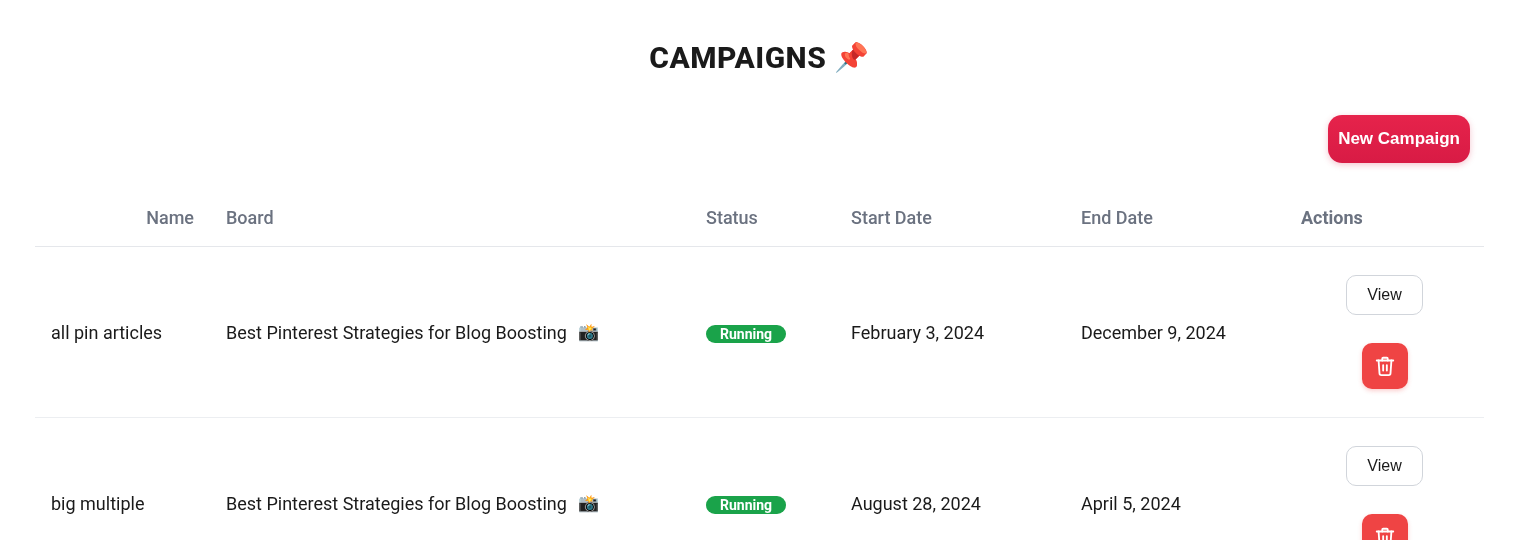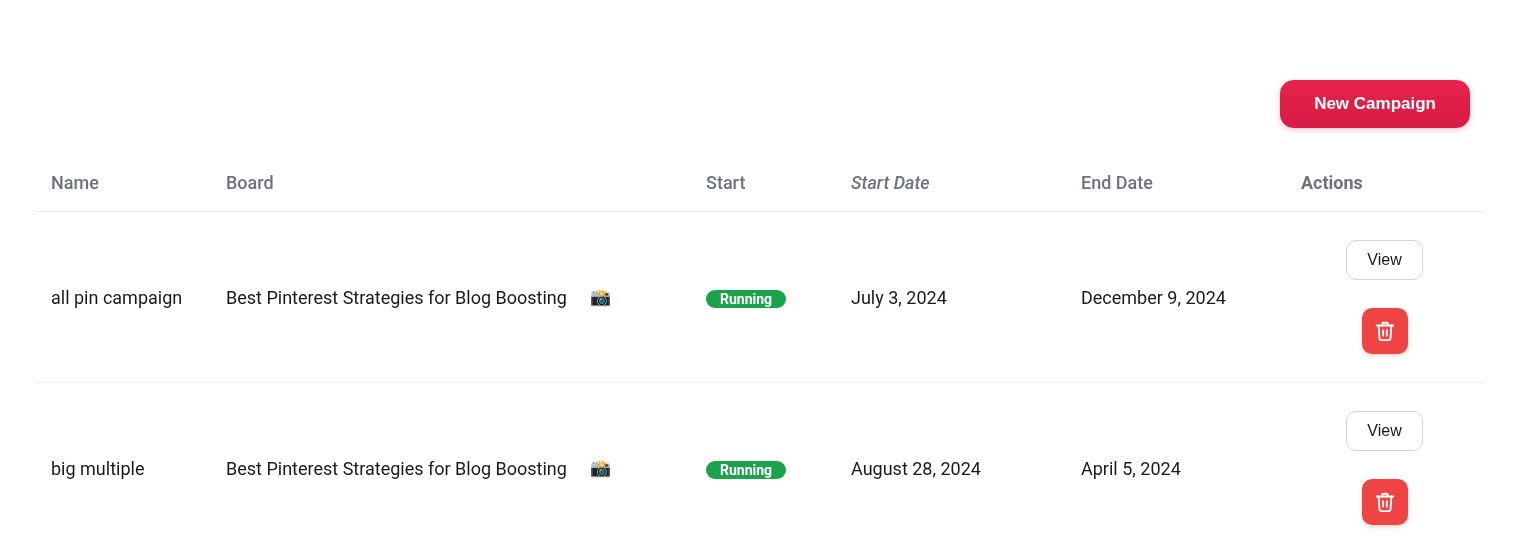--- a/index.html
+++ b/index.html
@@ -47,21 +47,21 @@
     margin-bottom: 30px;
     padding-right: 14px;
   }
   .btn-primary {
     background: linear-gradient(180deg, #e6234b 0%, #d81b45 100%);
     color: #ffffff;
     font-size: 17px;
     font-weight: 600;
     border: none;
     border-radius: 14px;
-    padding: 14px 34px;
+    padding: 14px 10px;
     cursor: pointer;
     box-shadow: 0 2px 6px rgba(216,27,69,0.25);
   }
   table {
     width: 100%;
     border-collapse: collapse;
   }
   thead th {
     text-align: left;
     font-size: 18px;
@@ -70,27 +70,27 @@
     padding: 14px 16px 18px 16px;
     border-bottom: 1px solid #e5e7eb;
   }
   tbody td {
     padding: 28px 16px;
     border-bottom: 1px solid #eceef1;
     font-size: 18px;
     color: #1a1a1a;
     vertical-align: middle;
   }
-  .col-name   { width: 175px; }
+  .col-name   { width: 175px; text-align: right; }
   .col-board  { width: 480px; }
   .col-status { width: 145px; }
-  .col-start  { width: 230px; font-style: italic; }
+  .col-start  { width: 230px; }
   .col-end    { width: 220px; }
   .col-actions{ width: auto; font-weight: bold; }
-  .board-cell { display: flex; align-items: center; gap: 24px; }
+  .board-cell { display: flex; align-items: center; gap: 12px; }
   .badge {
     display: inline-block;
     background: #1aa34a;
     color: #ffffff;
     font-size: 14px;
     font-weight: 700;
     padding: 1px 14px;
     border-radius: 999px;
   }
   .actions-cell {
@@ -123,50 +123,54 @@
   }
   .btn-delete svg { width: 22px; height: 22px; stroke: #ffffff; }
   .camera-emoji { font-size: 17px; }
 </style>
 </head>
 <body>
 
 <div class="container">
 
   <div class="header">
+    <h1 class="title">
+      <span>CAMPAIGNS</span>
+      <span class="title-icon">📌</span>
+    </h1>
   </div>
 
   <div class="toolbar">
     <button class="btn-primary">New Campaign</button>
   </div>
 
   <table>
     <thead>
       <tr>
         <th class="col-name">Name</th>
         <th class="col-board">Board</th>
-        <th class="col-status">Start</th>
+        <th class="col-status">Status</th>
         <th class="col-start">Start Date</th>
         <th class="col-end">End Date</th>
         <th class="col-actions">Actions</th>
       </tr>
     </thead>
     <tbody>
       <tr>
-        <td>all pin campaign</td>
+        <td>all pin articles</td>
         <td>
           <div class="board-cell">
             <span>Best Pinterest Strategies for Blog Boosting</span>
             <span class="camera-emoji">📸</span>
           </div>
         </td>
         <td>
           <span class="badge">Running</span>
         </td>
-        <td>July 3, 2024</td>
+        <td>February 3, 2024</td>
         <td>December 9, 2024</td>
         <td>
           <div class="actions-cell">
             <button class="btn-view">View</button>
             <button class="btn-delete">
               <svg viewBox="0 0 24 24" fill="none" stroke-width="2" stroke-linecap="round" stroke-linejoin="round">
                 <polyline points="3 6 5 6 21 6"></polyline>
                 <path d="M19 6l-1 14a2 2 0 0 1-2 2H8a2 2 0 0 1-2-2L5 6"></path>
                 <path d="M10 11v6"></path>
                 <path d="M14 11v6"></path>

